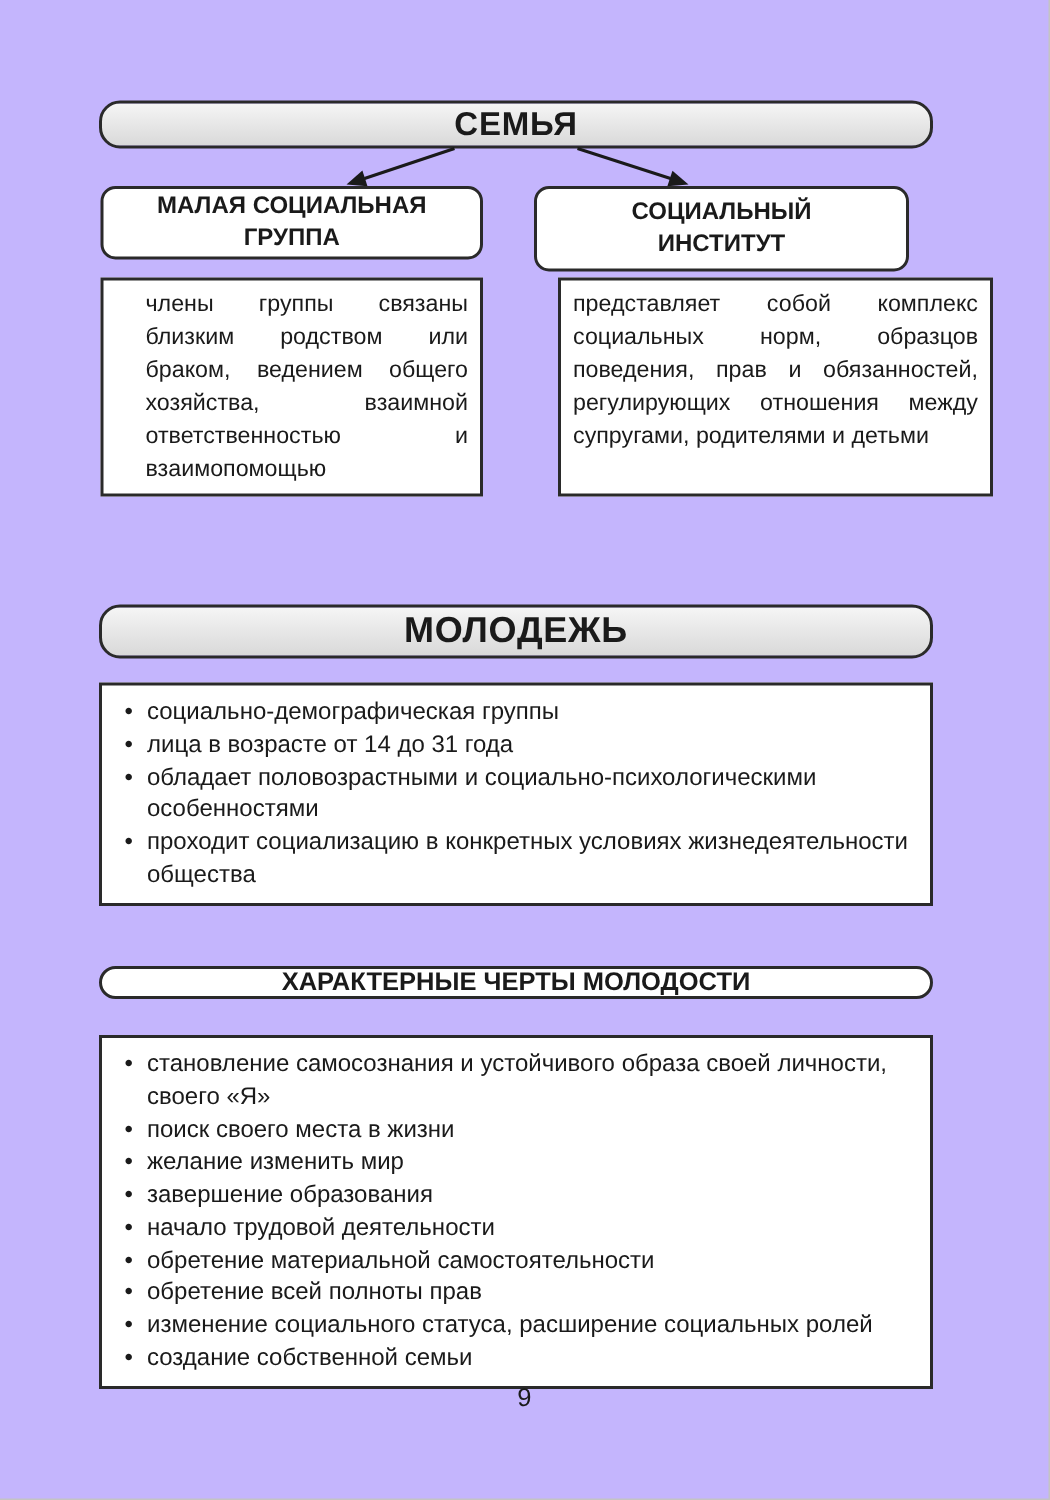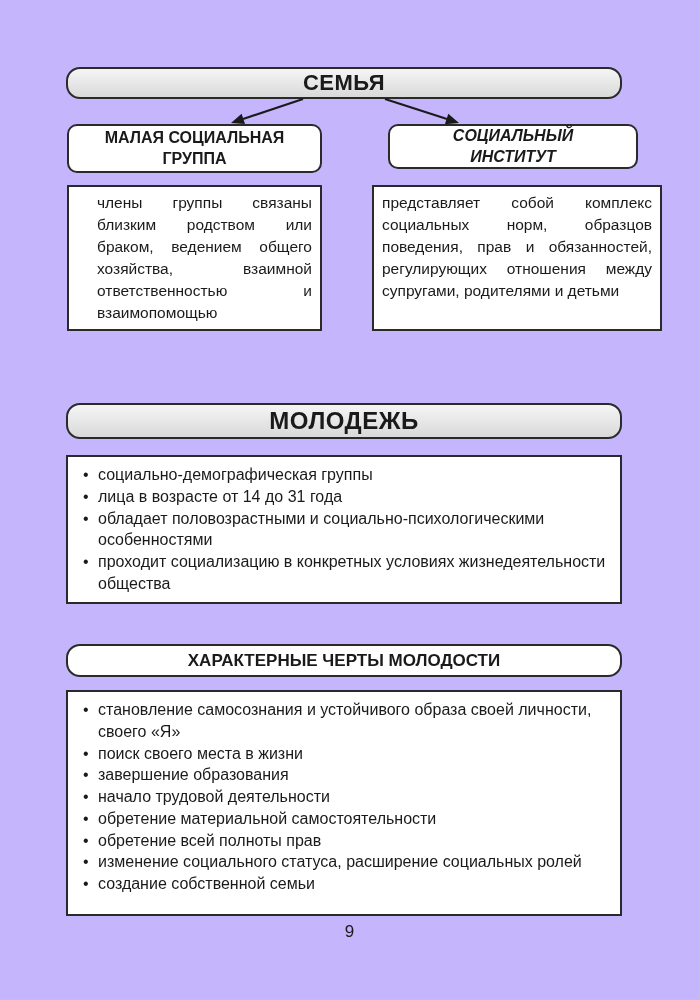--- a/index.html
+++ b/index.html
@@ -21,35 +21,35 @@
     position:absolute;
     display:flex; align-items:center; justify-content:center;
     border:2px solid #2a2a2a;
     border-radius:14px;
     background:linear-gradient(#f5f5f5,#d9d9d9);
     font-weight:bold;
     text-align:center;
   }
   #family-header { left:66px; top:67px; width:556px; height:32px; font-size:22px; letter-spacing:0.5px; }
   #youth-header  { left:66px; top:403px; width:556px; height:36px; font-size:24px; letter-spacing:0.5px; }
-  #traits-header { left:66px; top:644px; width:556px; height:33px; font-size:17px; background:#ffffff; }
+  #traits-header { left:66px; top:644px; width:556px; height:22px; font-size:17px; background:#ffffff; }
   .subhdr {
     position:absolute;
     display:flex; align-items:center; justify-content:center;
     text-align:center;
     border:2px solid #2a2a2a;
     border-radius:10px;
     background:#ffffff;
     font-weight:bold;
     font-size:16px;
     line-height:1.3;
     padding:0 27px;
   }
   #sub-left  { left:67px;  top:124px; width:255px; height:49px;border-radius:10px; }
-  #sub-right { left:388px; top:124px; width:250px; height:45px;font-style:italic; }
+  #sub-right { left:356px; top:124px; width:250px; height:57px; }
   .descbox {
     position:absolute;
     border:2px solid #2a2a2a;
     background:#ffffff;
     padding:5px 8px;
     font-size:15.5px;
     line-height:1.42;
     text-align:justify;
   }
   #desc-left  { left:67px;  top:185px; width:255px; min-height:134px;padding-left:28px; }
@@ -131,20 +131,21 @@
   </div>
 
   <div class="hdr" id="traits-header">
     <span>ХАРАКТЕРНЫЕ ЧЕРТЫ МОЛОДОСТИ</span>
   </div>
 
   <div class="listbox" id="traits-list-box">
     <ul>
       <li>становление самосознания и устойчивого образа своей личности, своего «Я»</li>
       <li>поиск своего места в жизни</li>
+      <li>желание изменить мир</li>
       <li>завершение образования</li>
       <li>начало трудовой деятельности</li>
       <li>обретение материальной самостоятельности</li>
       <li>обретение всей полноты прав</li>
       <li>изменение социального статуса, расширение социальных ролей</li>
       <li>создание собственной семьи</li>
     </ul>
   </div>
 
   <div class="pagenum">9</div>

